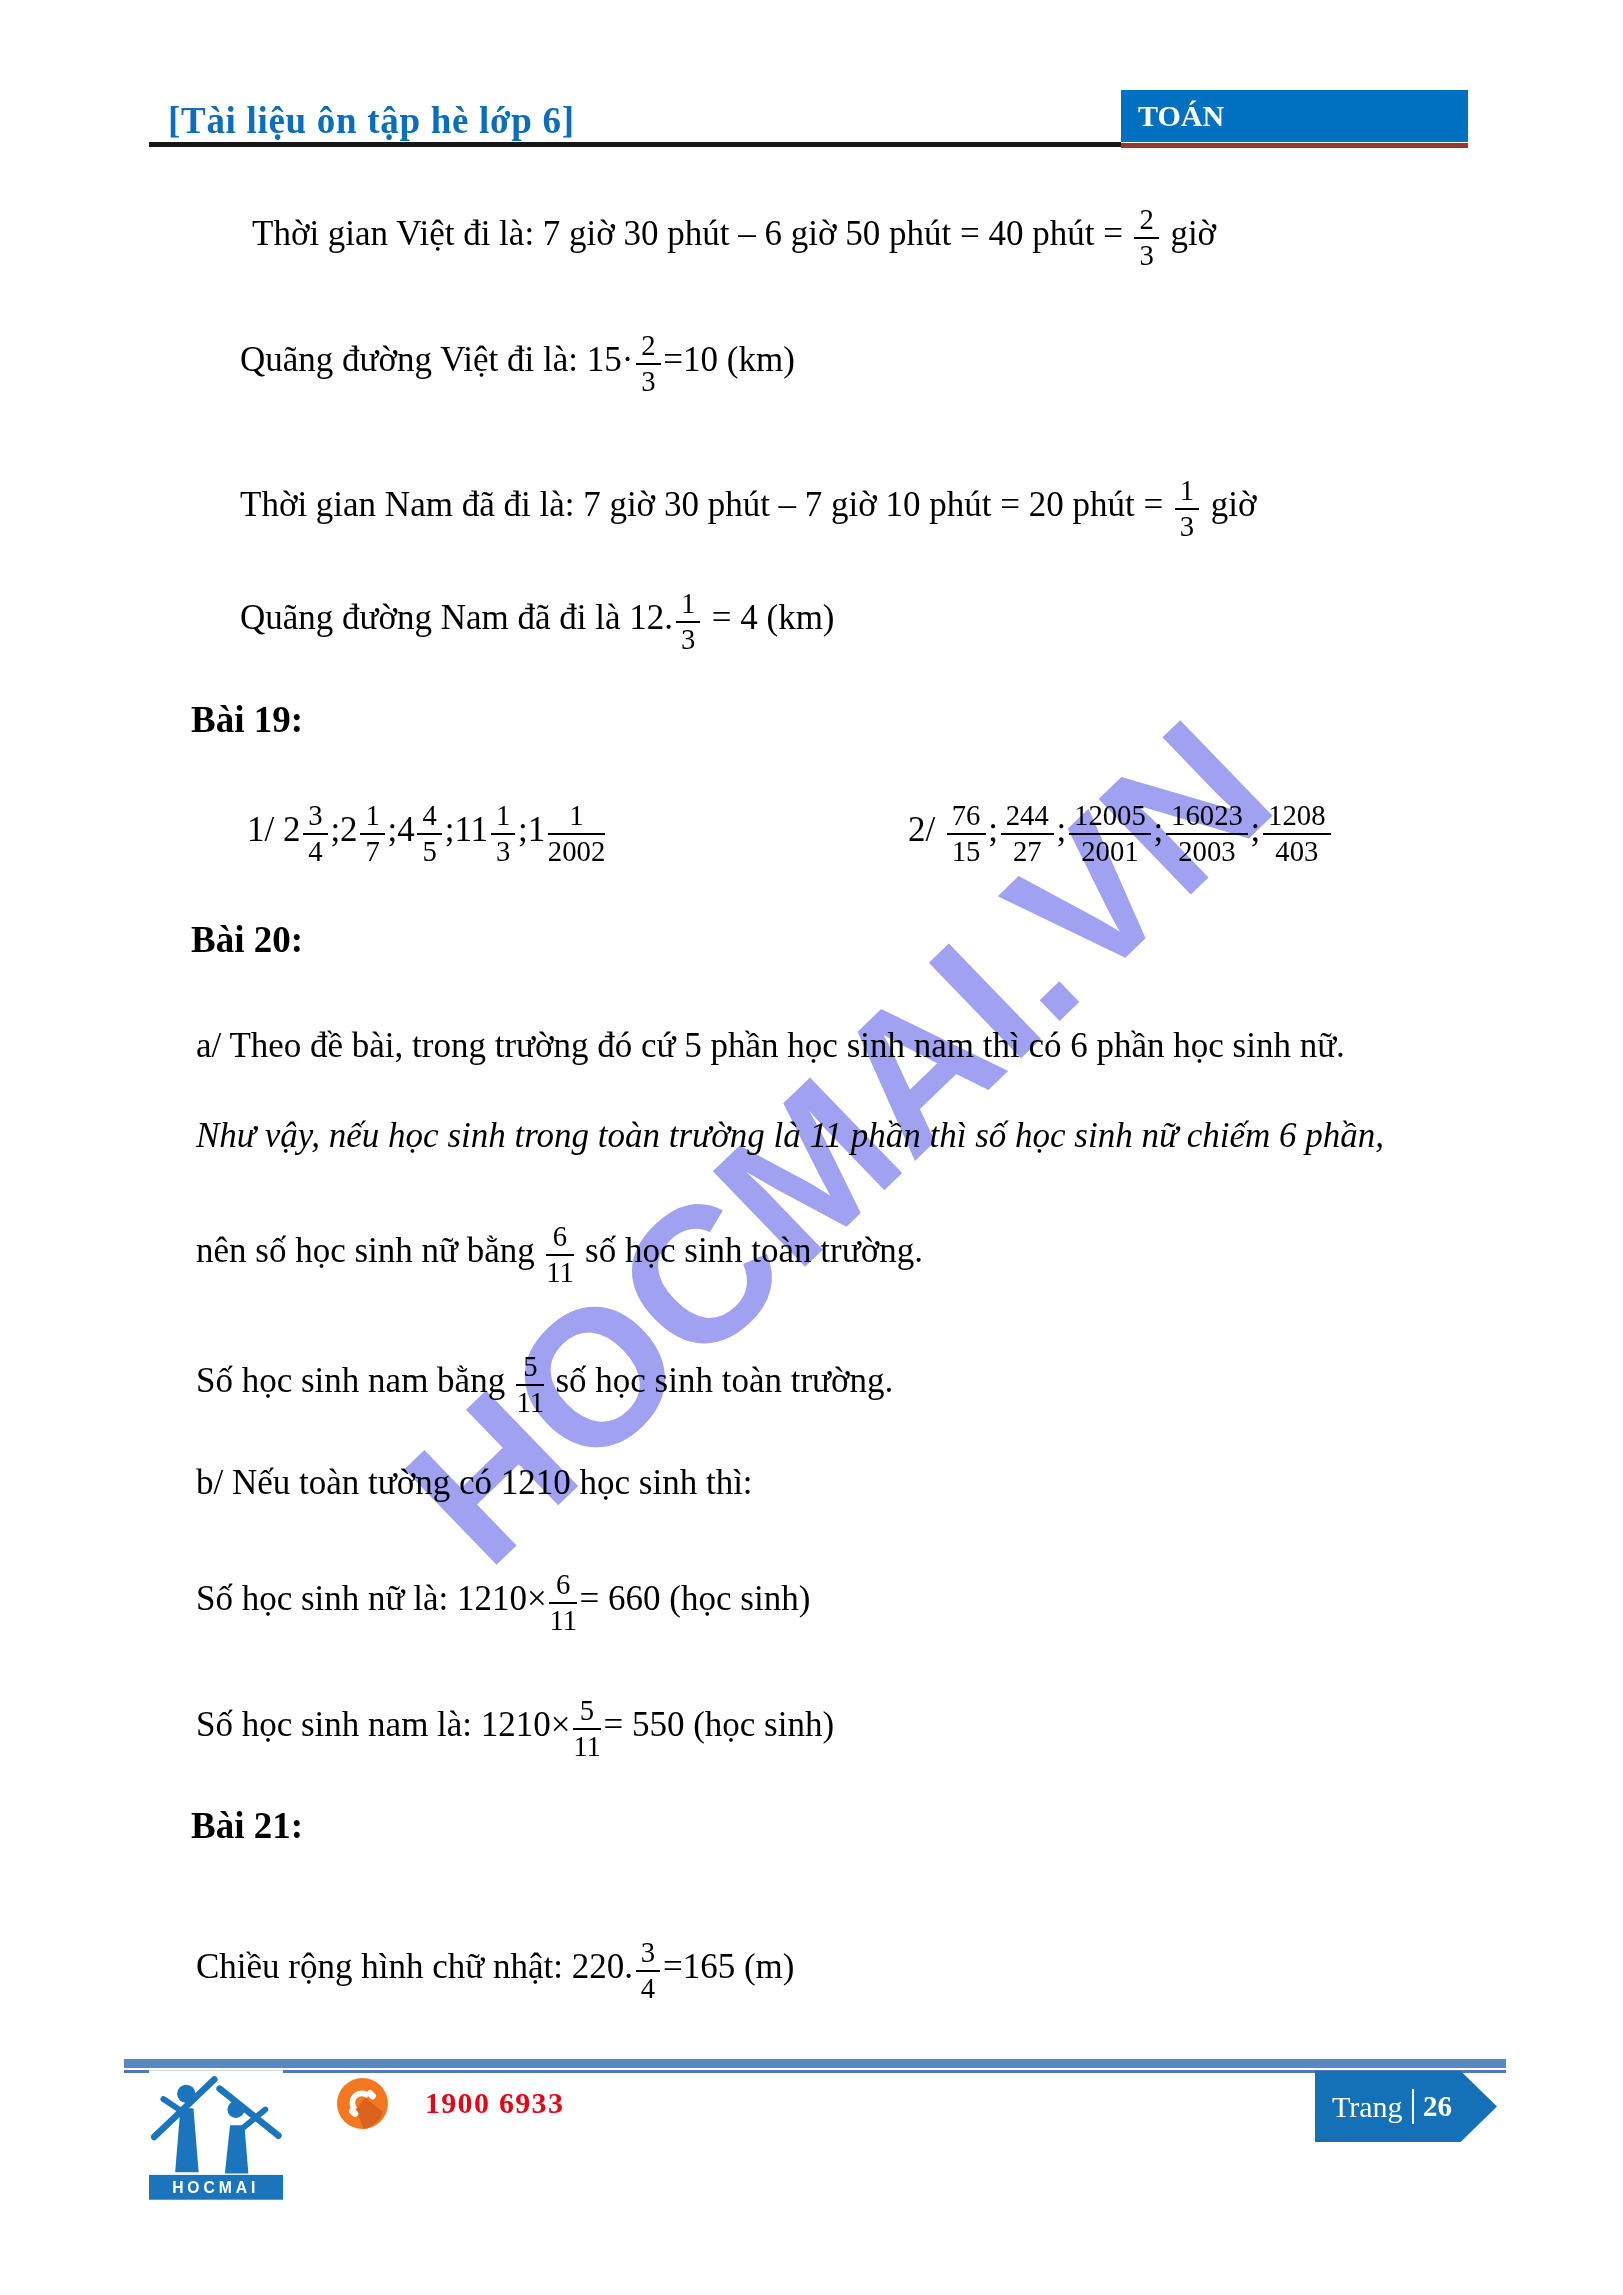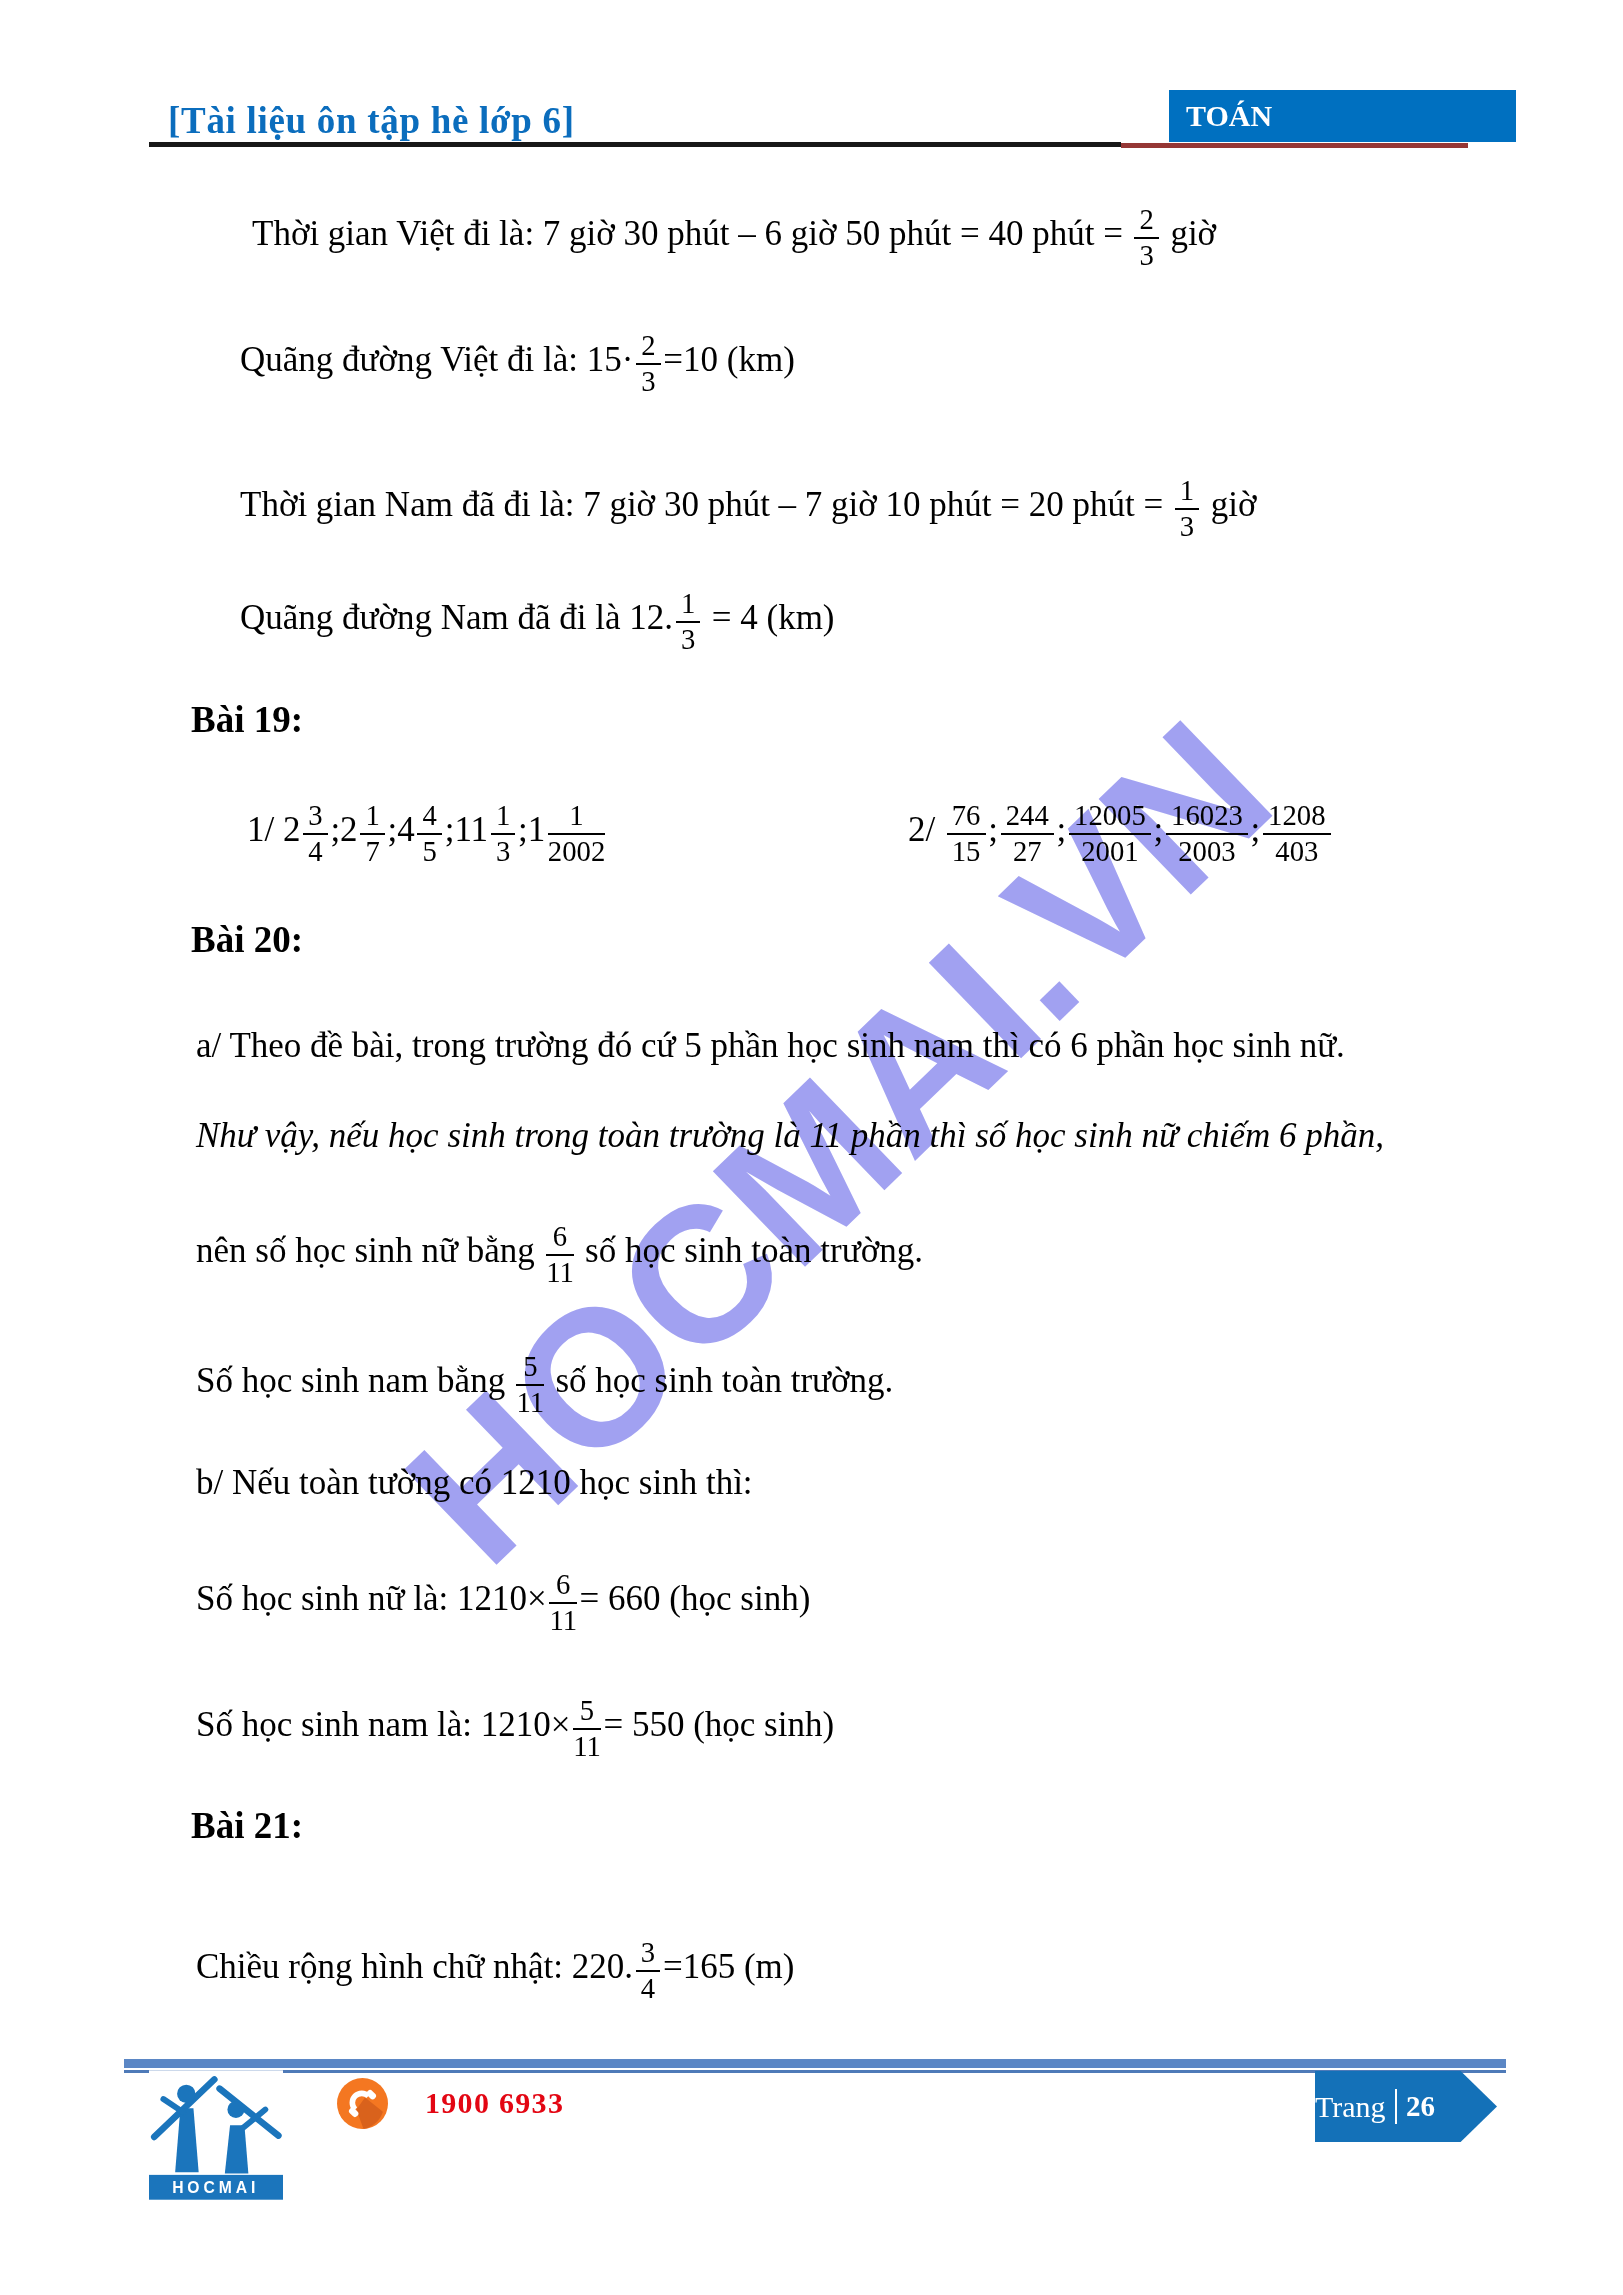--- a/index.html
+++ b/index.html
@@ -8,21 +8,21 @@
     overflow:hidden; font-family:"Liberation Serif", serif; color:#000;
   }
   
   .doc-title {
     position:absolute; left:168px; top:99px; font-size:37px; font-weight:bold;
     color:#0b6dbd; letter-spacing:0.7px;
   }
   .subject-box {
     position:absolute; left:1121px; top:90px; width:347px; height:52px;
     background:#0070c0; color:#fff; font-size:30px; font-weight:bold;
-    line-height:52px; padding-left:17px; box-sizing:border-box;margin-left:48px;
+    line-height:52px; padding-left:17px; box-sizing:border-box;
   }
   .rule-black { position:absolute; left:149px; top:142px; width:972px; height:4.6px; background:#181818; }
   .rule-red   { position:absolute; left:1121px; top:143px; width:347px; height:4.6px; background:#953735; }
   
   .watermark {
     position:absolute; left:838px; top:1142px; z-index:0;
     transform:translate(-50%,-50%) rotate(-44deg);
     font-family:"Liberation Sans", sans-serif; font-weight:bold;
     font-size:193px; color:#9a9af0; white-space:nowrap; opacity:0.92;
   }
@@ -45,21 +45,21 @@
   .footer-bar .b3 { height:2.6px;  background:#4e7ab8; }
   .logo { position:absolute; left:149px; top:2070px; width:134px; height:130px; z-index:2; }
   .phone-badge { position:absolute; left:337px; top:2078px; width:51px; height:51px; z-index:2; }
   .hotline {
     position:absolute; left:425px; top:2086px; z-index:2;
     font-size:30px; font-weight:bold; color:#e30613; letter-spacing:1.3px;
   }
   .page-tab {
     position:absolute; left:1315px; top:2071px; width:182px; height:71px; z-index:2;
     background:#1471b8; color:#fff; display:flex; align-items:center;
-    box-sizing:border-box;
+    padding-left:17px; box-sizing:border-box;
     clip-path:polygon(0 0, 80% 0, 100% 50%, 80% 100%, 0 100%);
     font-size:30px;
   }
   .page-tab .sep { display:inline-block; width:2px; height:35px; background:#fff; margin:0 9.2px; }
   .page-tab .num { font-weight:bold; font-size:29px; }
 </style>
 </head>
 <body>
 
 <div id="page">

